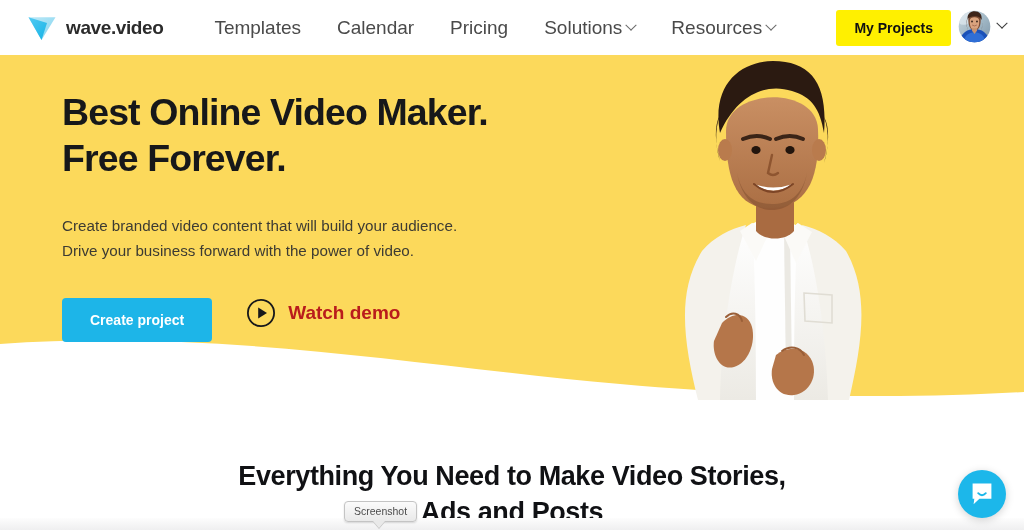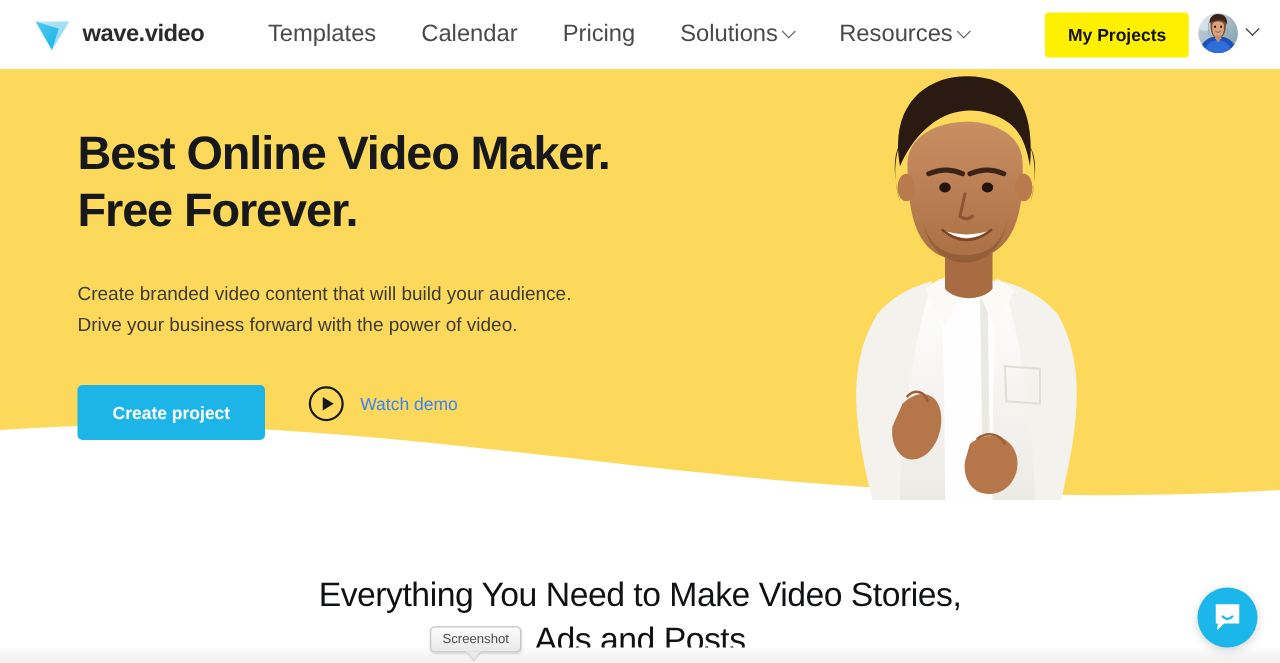--- a/index.html
+++ b/index.html
@@ -139,21 +139,21 @@
     right: 88px;
     bottom: 0;
     width: 330px;
     height: 345px;
     z-index: 2;
   }
 
   #hero-content {
     position: absolute;
     left: 62px;
-    top: 45px;
+    top: 35px;
     z-index: 5;
     width: 520px;
   }
   #hero-title {
     font-size: 37.5px;
     font-weight: 700;
     color: #17181a;
     line-height: 1.22;
     letter-spacing: -0.9px;
   }
@@ -181,39 +181,39 @@
     font-family: "Liberation Sans", sans-serif;
     white-space: nowrap;
   }
   #watch-demo {
     display: flex;
     align-items: center;
     gap: 12px;
     cursor: pointer;
   }
   #watch-demo-label {
-    font-size: 14px;
-    font-weight: 400;
-    color: #3b82f6;
+    font-size: 19px;
+    font-weight: 700;
+    color: #b91c1c;
     white-space: nowrap;
   }
 
   
   #features {
     position: absolute;
     top: 400px; left: 0;
     width: 1024px;
     height: 130px;
     background: #ffffff;
     text-align: center;
   }
   #features-title {
     margin-top: 58px;
     font-size: 27px;
-    font-weight: 400;
+    font-weight: 700;
     color: #101114;
     line-height: 1.35;
     letter-spacing: -0.4px;
     padding: 0 120px;
   }
   #bottom-band {
     position: absolute;
     left: 0; top: 518px;
     width: 1024px; height: 12px;
     background: linear-gradient(to bottom, #fdfdfd, #efeff0);

